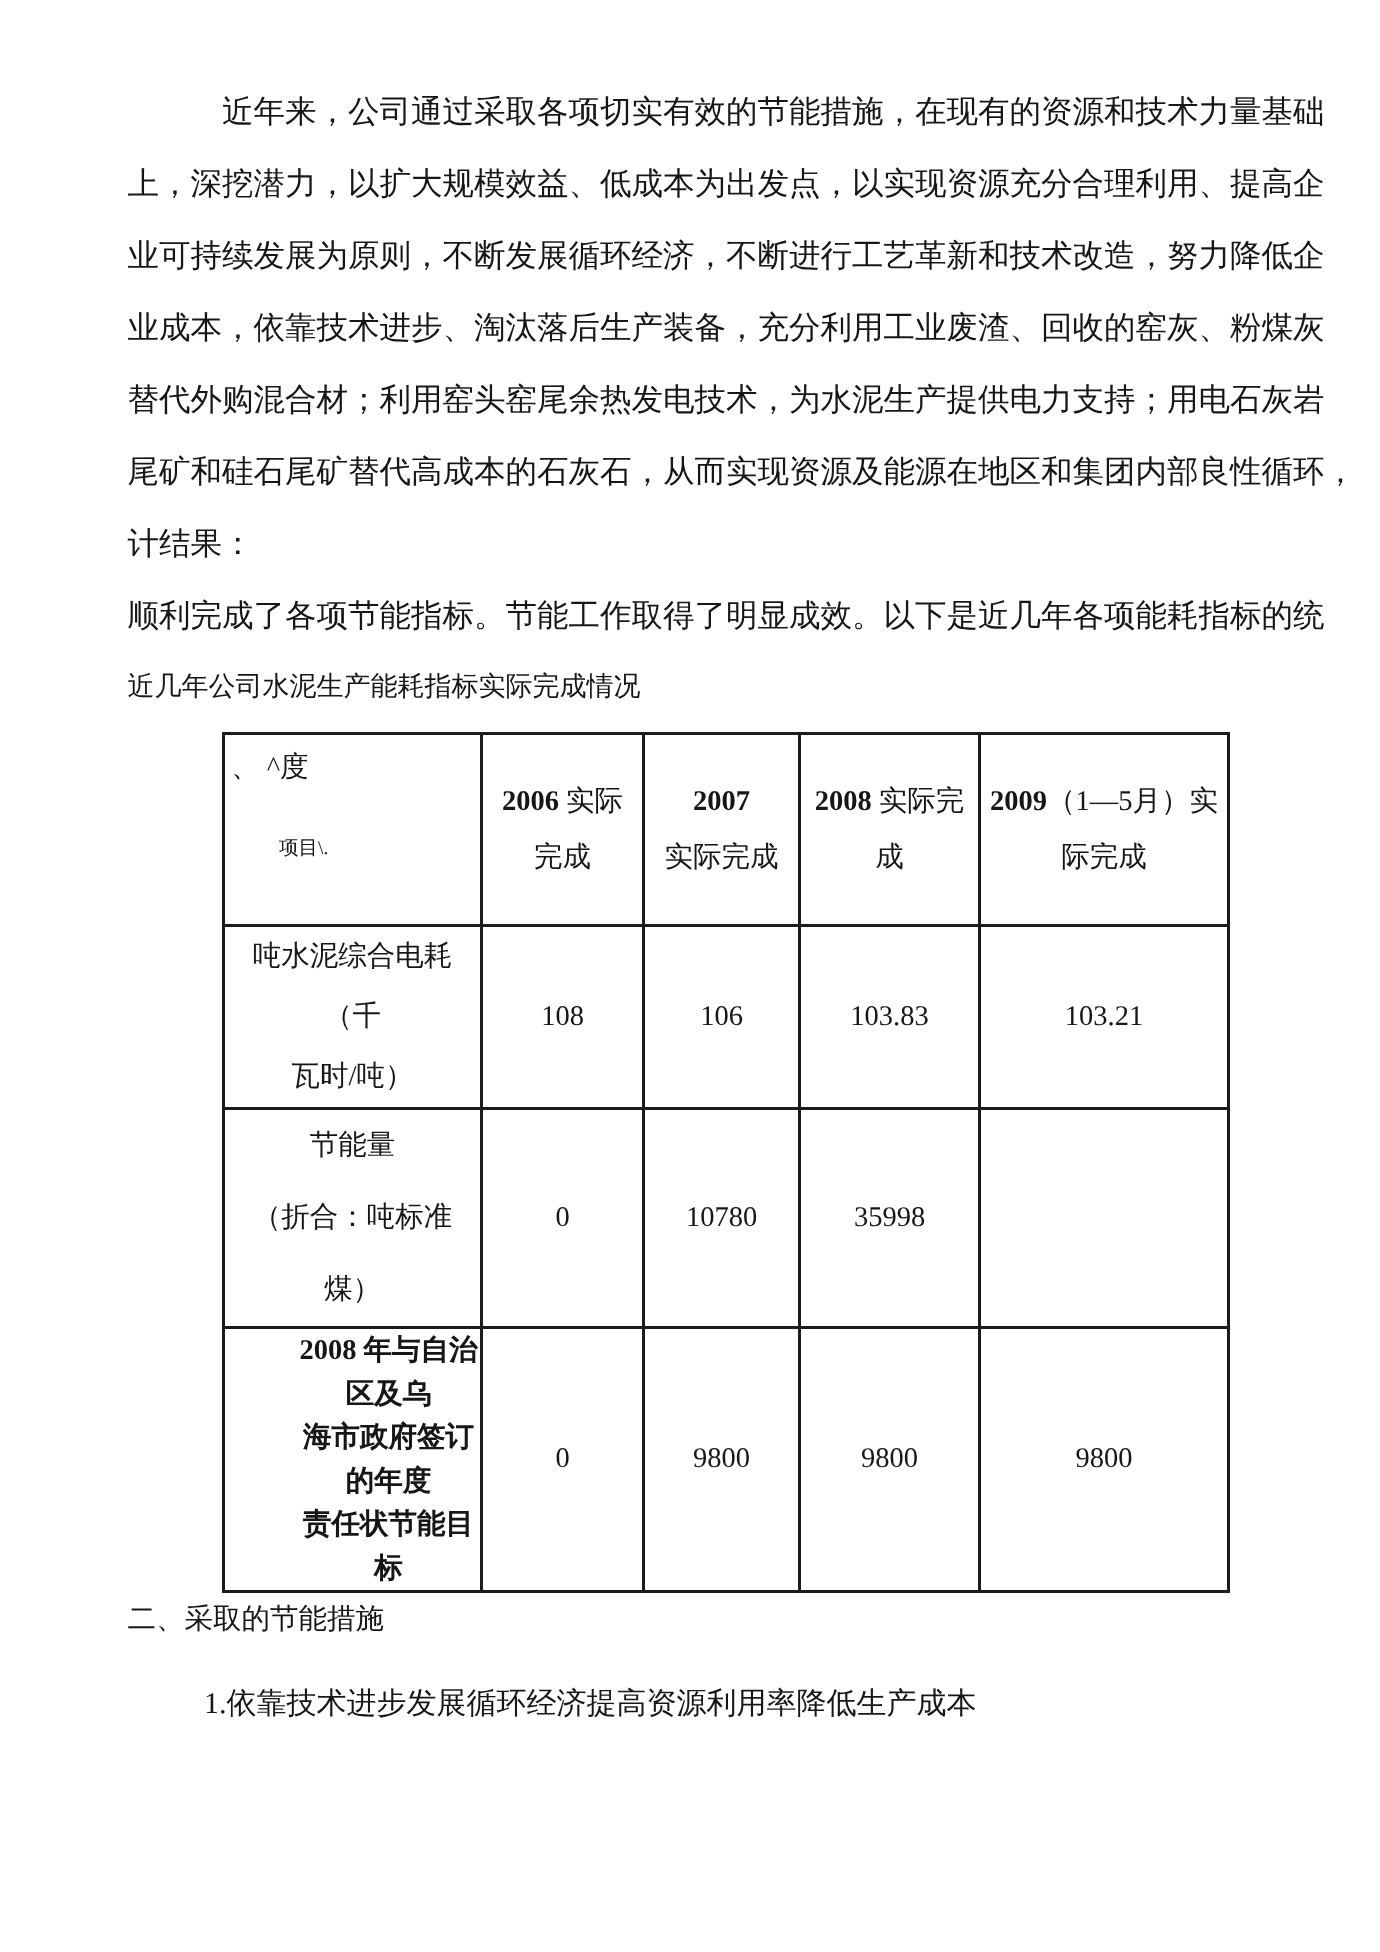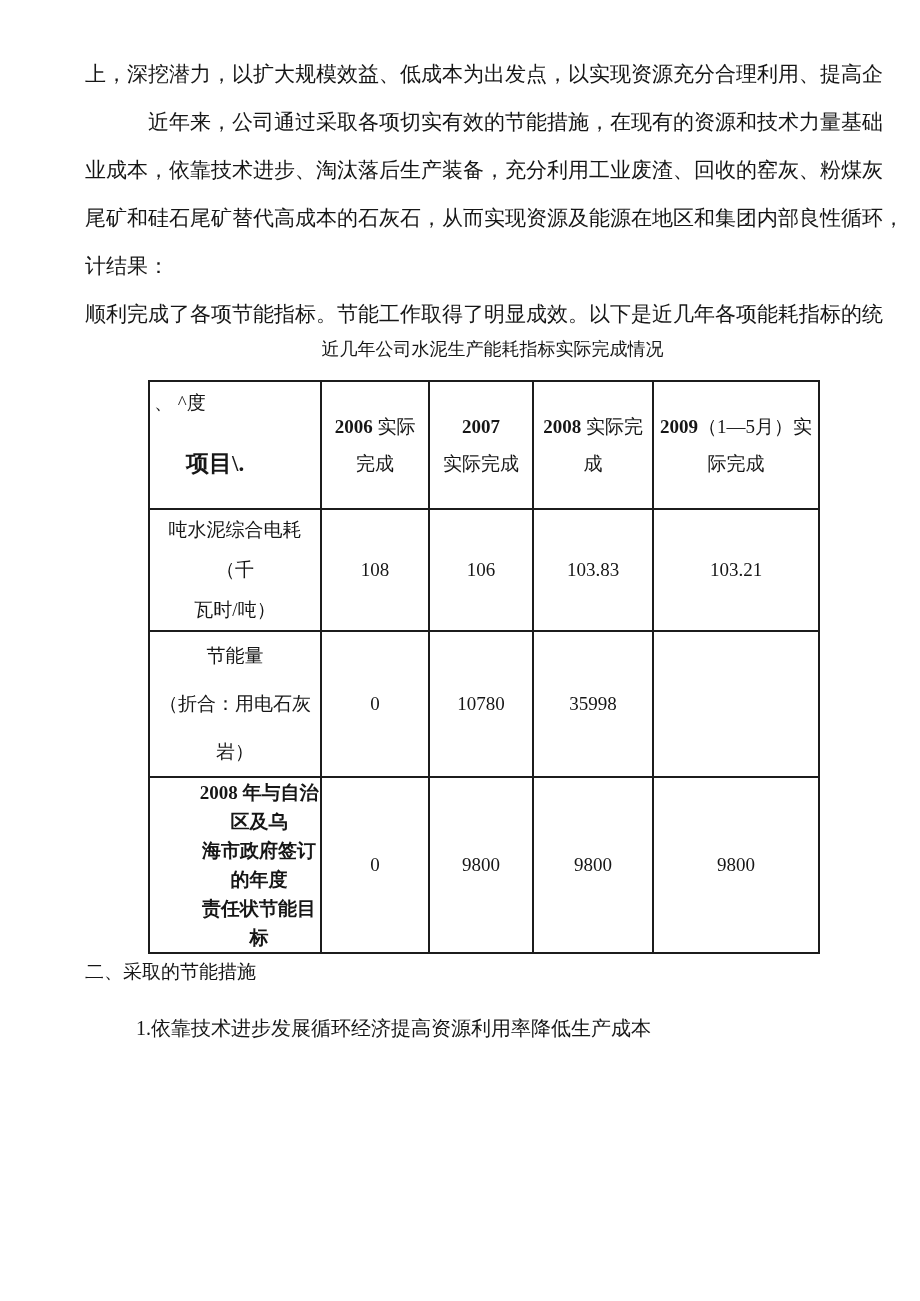--- a/index.html
+++ b/index.html
@@ -8,37 +8,37 @@
     width:920px; height:1301px;
     box-sizing:border-box;
     background:#ffffff;
     color:#161616;
     font-family:"Liberation Serif","DejaVu Serif",serif;
     padding:50px 20px 0 85px;
     overflow:hidden;
   }
   .p1-line { font-size:21px; line-height:48px; height:48px; white-space:nowrap; }
   .indent1 { padding-left:63px; }
-  .tbl-title { text-align:center; font-size:18px; line-height:22px; margin-top:0; letter-spacing:0px; }
+  .tbl-title { text-align:left; font-size:18px; line-height:22px; margin-top:12px; letter-spacing:0px; }
 
   table.energy { border-collapse:collapse; table-layout:fixed; margin:20px 0 0 63px; }
   table.energy td {
     border:2px solid #1c1c1c;
     text-align:center; vertical-align:middle;
     font-size:19px; padding:0; overflow:hidden;
   }
   tr.hr  { height:128px; }
   tr.r1  { height:113px; }
   tr.r2  { height:82px;padding-left:26px;  }
   tr.r3  { height:96px;  }
   tr.r4  { height:122px; }
 
   td.corner { position:relative; }
   .c-top    { position:absolute; top:8px;  left:4px;  font-size:19px; white-space:pre; }
-  .c-bottom { position:absolute; top:66px; left:36px; font-size:23px;font-weight:bold; }
+  .c-bottom { position:absolute; top:66px; left:36px; font-size:13px; }
 
   .hline { line-height:37px; }
   .hline:empty { display:none; }
   b.yr { font-weight:bold; }
 
   .lbl-line { line-height:37px; }
   .lbl-line:empty { display:none; }
   tr.r2 .lbl-line { line-height:40px; }
   tr.r3 .lbl-line { line-height:48px; }
   tr.r4 .lbl-line { line-height:29px; }
@@ -46,23 +46,25 @@
 
   .h2 { font-size:19px; line-height:24px; margin-top:6px; }
   .h3 { font-size:20px; line-height:24px; margin-top:32px; margin-left:51px; }
 </style>
 </head>
 <body>
 
 <div class="page">
 
   <div>
+    <div class="p1-line indent1">近年来，公司通过采取各项切实有效的节能措施，在现有的资源和技术力量基础</div>
     <div class="p1-line">上，深挖潜力，以扩大规模效益、低成本为出发点，以实现资源充分合理利用、提高企</div>
-    <div class="p1-line indent1">近年来，公司通过采取各项切实有效的节能措施，在现有的资源和技术力量基础</div>
+    <div class="p1-line">业可持续发展为原则，不断发展循环经济，不断进行工艺革新和技术改造，努力降低企</div>
     <div class="p1-line">业成本，依靠技术进步、淘汰落后生产装备，充分利用工业废渣、回收的窑灰、粉煤灰</div>
+    <div class="p1-line">替代外购混合材；利用窑头窑尾余热发电技术，为水泥生产提供电力支持；用电石灰岩</div>
     <div class="p1-line">尾矿和硅石尾矿替代高成本的石灰石，从而实现资源及能源在地区和集团内部良性循环，</div>
     <div class="p1-line">计结果：</div>
     <div class="p1-line">顺利完成了各项节能指标。节能工作取得了明显成效。以下是近几年各项能耗指标的统</div>
   </div>
 
   <div class="tbl-title">近几年公司水泥生产能耗指标实际完成情况</div>
 
   <table class="energy">
     <colgroup>
       <col style="width:172px">
@@ -104,21 +106,21 @@
       </td>
       <td>108</td>
       <td>106</td>
       <td>103.83</td>
       <td>103.21</td>
     </tr>
 
     <tr class="r3">
       <td class="label">
         <div class="lbl-line">节能量</div>
-        <div class="lbl-line">（折合：用电石灰岩）</div>
+        <div class="lbl-line">（折合：吨标准煤）</div>
 
       </td>
       <td>0</td>
       <td>10780</td>
       <td>35998</td>
       <td></td>
     </tr>
 
     <tr class="r4">
       <td class="label">

